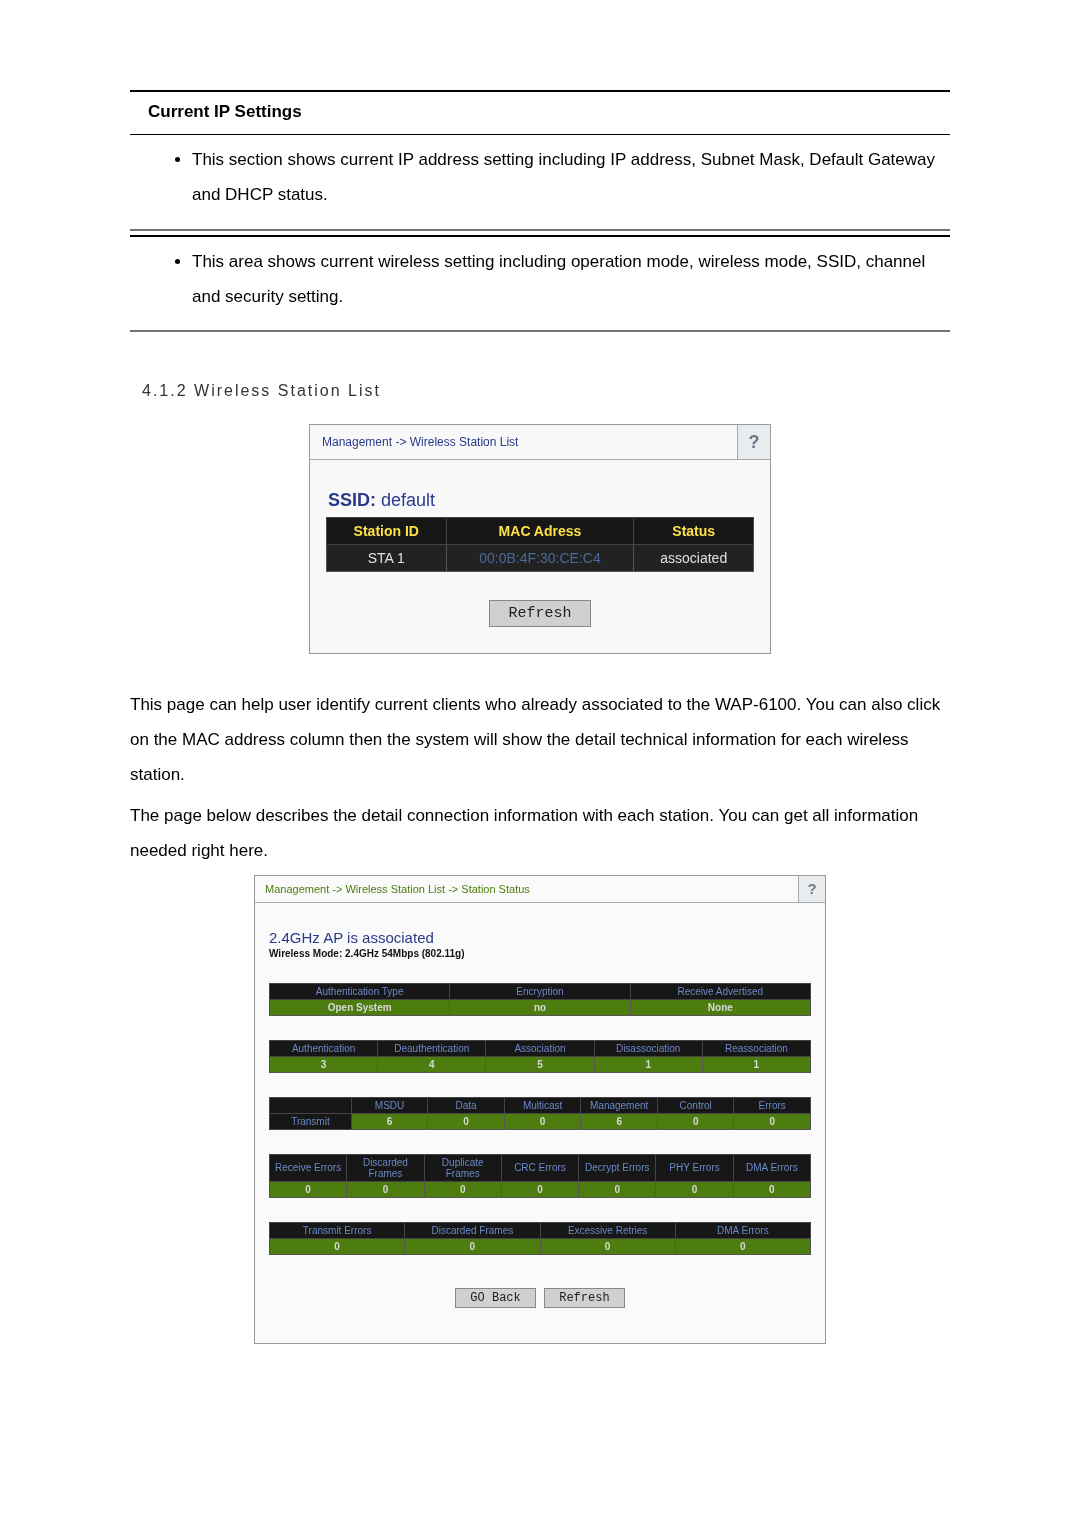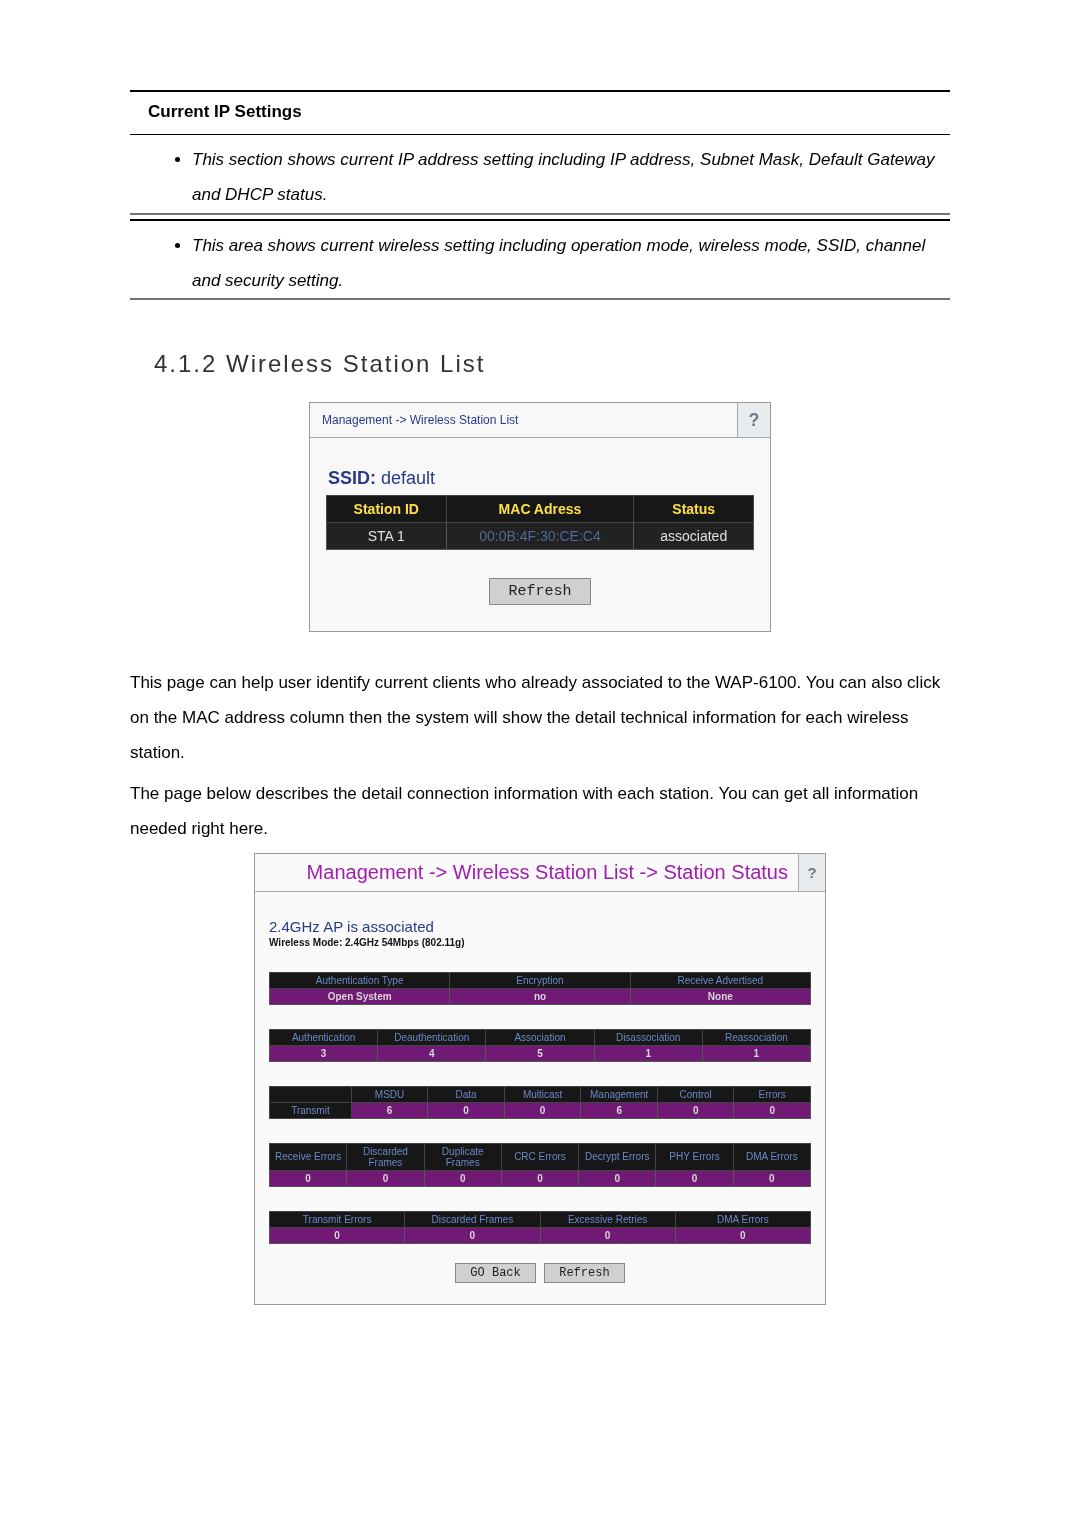--- a/index.html
+++ b/index.html
@@ -20,39 +20,38 @@
     border-bottom: 2px solid #737373;
     margin-bottom: 4px;
   }
   .section-header {
     border-bottom: 1px solid #000;
     padding: 10px 18px 12px 18px;
     font-size: 17px;
     font-weight: bold;
   }
   .section-body {
-    padding: 8px 0 0 0;
-    font-style: italic;
+    padding: 8px 0 16px 0;
   }
   ul.bullets {
     margin: 0;
     padding: 0 0 0 62px;
   }
   ul.bullets li {
     font-size: 17px;
     line-height: 2.05;
     padding-right: 10px;
   }
 
   h2.subheading {
-    font-size: 24px;
+    font-size: 16px;
     font-weight: normal;
     letter-spacing: 2px;
     color: #333;
-    margin: 50px 0 24px 24px;
+    margin: 50px 0 24px 12px;
   }
 
   
   .shot1 {
     width: 460px;
     margin: 0 auto 34px auto;
     border: 1px solid #999;
     background: #f8f8f8;
     font-family: Tahoma, Arial, sans-serif;
   }
@@ -135,23 +134,22 @@
     font-family: Tahoma, Arial, sans-serif;
   }
   .shot2 .titlebar {
     display: flex;
     align-items: stretch;
     border-bottom: 1px solid #aaa;
   }
   .shot2 .titlebar .crumb {
     flex: 1;
     padding: 7px 10px;
-    font-size: 20px;
-    color: #a21caf;
-    text-align: right;
+    font-size: 11px;
+    color: #4d7c0f;
   }
   .shot2 .titlebar .help {
     width: 26px;
     border-left: 1px solid #aaa;
     display: flex;
     align-items: center;
     justify-content: center;
     font-size: 15px;
     font-weight: bold;
     color: #6a7a8a;
@@ -174,37 +172,37 @@
     color: #6a89c7;
     font-weight: normal;
     padding: 2px 2px;
     border: 1px solid #444;
     text-align: center;
   }
   .shot2 table.s th.row {
     color: #6a89c7;
   }
   .shot2 table.s td {
-    background: #701a75;
+    background: #4d7c0f;
     color: #d8d8d8;
     padding: 2px 2px;
     border: 1px solid #555;
     text-align: center;
     font-weight: bold;
   }
   .shot2 .btnrow { text-align: center; padding: 6px 0 4px 0; }
   .shot2 .button {
     display: inline-block;
     border: 1px solid #888;
     background: #d0d0d0;
     padding: 2px 14px;
     font-family: "Courier New", monospace;
     font-size: 12px;
     color: #222;
-    margin: 3px 2px;
+    margin: 17px 2px;
     cursor: pointer;
   }
 </style>
 </head>
 <body>
 
 <div class="page">
 
   <div class="section-block">
     <div class="section-header">Current IP Settings</div>

